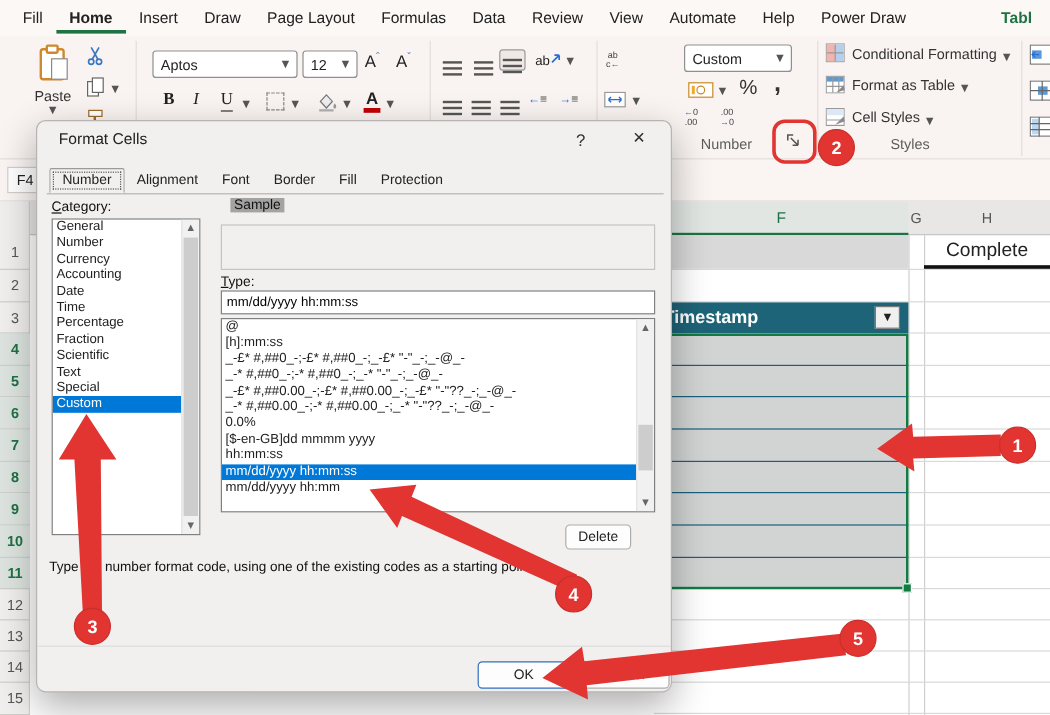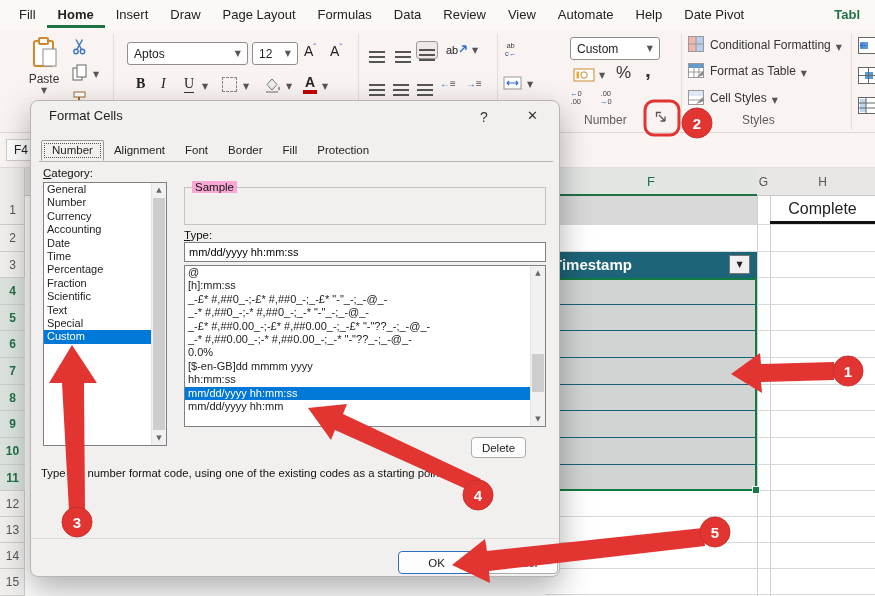--- a/index.html
+++ b/index.html
@@ -63,21 +63,21 @@
     <div class="mtab active">Home</div>
     <div class="mtab">Insert</div>
     <div class="mtab">Draw</div>
     <div class="mtab">Page Layout</div>
     <div class="mtab">Formulas</div>
     <div class="mtab">Data</div>
     <div class="mtab">Review</div>
     <div class="mtab">View</div>
     <div class="mtab">Automate</div>
     <div class="mtab">Help</div>
-    <div class="mtab">Date Pivot</div>
+    <div class="mtab">Power Draw</div>
     <div class="mtab green">Tabl</div>
   </div>
 
   <div id="ribbon" class="s">
 
     <div class="s" style="left:24px;top:6px;width:40px;text-align:center">
       <svg width="28" height="32">
           <rect x="4" y="5" width="19" height="25" rx="2" fill="#fff" stroke="#d0882d" stroke-width="2"></rect>
           <rect x="9" y="2" width="9" height="6" rx="1" fill="#fff" stroke="#d0882d" stroke-width="2"></rect>
           <rect x="13" y="13" width="13" height="17" fill="#fff" stroke="#8a8a8a"></rect>
@@ -341,21 +341,21 @@
         <div class="lbi sel">Custom</div>
       </div>
       <div class="sb">
         <div class="ar" style="top:0">▲</div>
         <div class="thumb" style="top:15px;bottom:15px"></div>
         <div class="ar" style="bottom:0">▼</div>
       </div>
     </div>
 
     <div class="in" style="left:153px;top:86px;width:362px;height:38px;border:1px solid #c3c3c3"></div>
-    <div class="lbl" style="left:161px;top:80px;background:#f9a8d4;padding:0 3px">Sample</div>
+    <div class="lbl" style="left:161px;top:64px;background:#a3a3a3;padding:0 3px">Sample</div>
 
     <div class="lbl ul" style="left:153px;top:128px">Type:</div>
     <input class="in" style="left: 153px; top: 141px; width: 362px; height: 20px; border: 1px solid rgb(128, 128, 128); font-size: 11px; padding: 0px 4px; font-family: &quot;Liberation Sans&quot;, sans-serif;" value="mm/dd/yyyy hh:mm:ss">
 
     <div class="in listbox" style="left:153px;top:164px;width:362px;height:162px">
       <div style="width:346px">
         <div class="lbi">@</div>
         <div class="lbi">[h]:mm:ss</div>
         <div class="lbi">_-£* #,##0_-;-£* #,##0_-;_-£* "-"_-;_-@_-</div>
         <div class="lbi">_-* #,##0_-;-* #,##0_-;_-* "-"_-;_-@_-</div>

